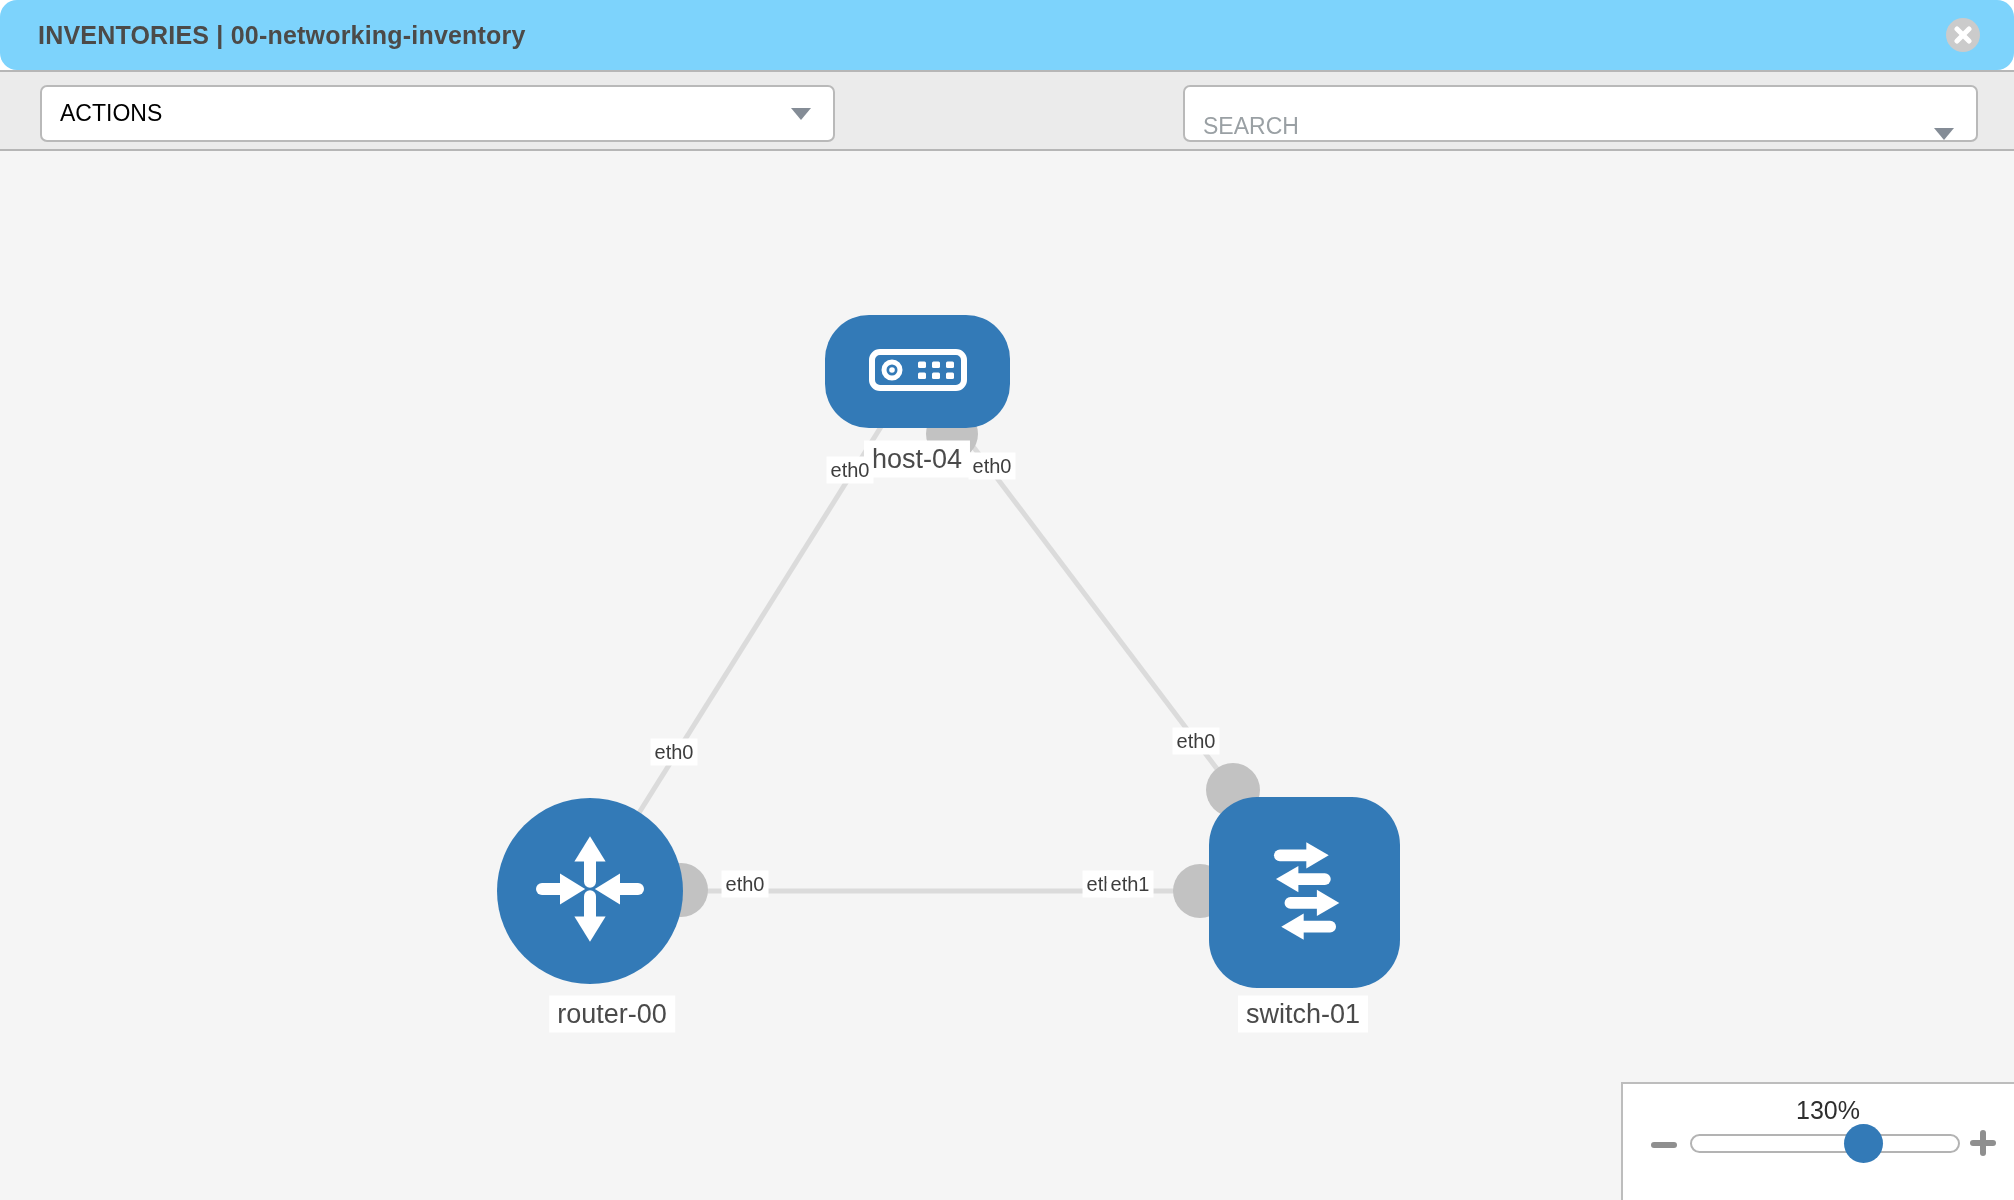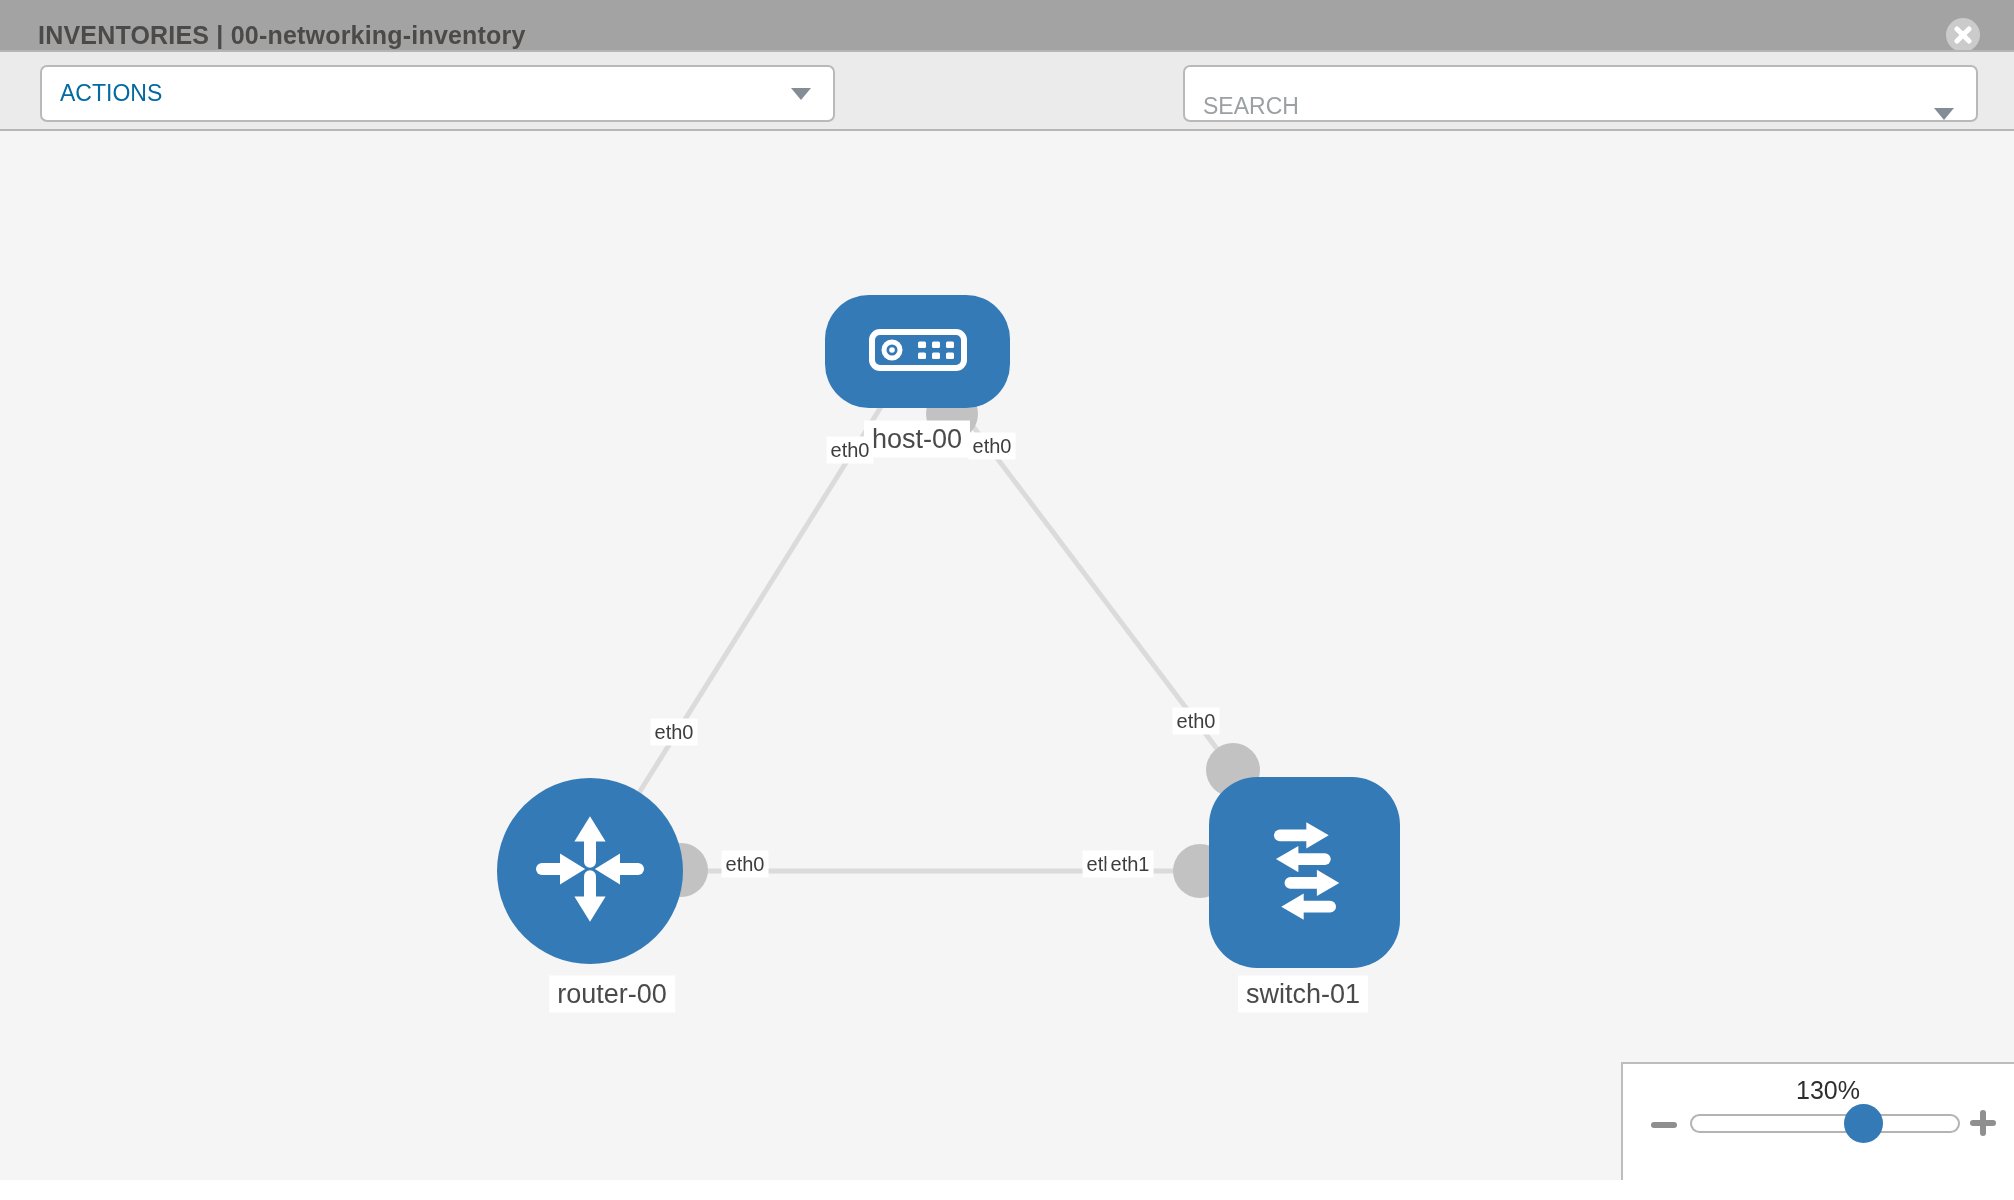--- a/index.html
+++ b/index.html
@@ -1,34 +1,34 @@
 <!DOCTYPE html>
 <html><head>
 <meta charset="utf-8">
 <style>
   html,body{margin:0;padding:0;background:#fff;}
   #app{position:relative;width:2014px;height:1200px;overflow:hidden;
        font-family:"Liberation Sans",sans-serif;background:#fff;}
 
   
-  .header{position:relative;width:100%;height:50px;background:#a3a3a3;}
+  .header{position:relative;width:100%;height:70px;background:#7dd3fc;border-radius:17px;}
   .page-title{position:absolute;left:38px;top:0;line-height:70px;
       font-size:25px;font-weight:bold;color:#4c4a48;letter-spacing:.2px;}
   .close-btn{position:absolute;right:34px;top:18px;width:34px;height:34px;
       border-radius:50%;background:#cbcbcb;cursor:pointer;}
   .close-btn svg{position:absolute;left:8px;top:8px;}
 
   
   .toolbar{position:relative;width:100%;height:81px;background:#ebebeb;
       border-top:2px solid #b6b6b6;border-bottom:2px solid #b6b6b6;box-sizing:border-box;}
   .select-box{position:absolute;top:13px;height:57px;box-sizing:border-box;
       background:#fff;border:2px solid #b9b9b9;border-radius:7px;
       display:flex;align-items:center;justify-content:space-between;
       padding:0 22px 0 18px;cursor:pointer;}
-  .select-box .sel-label{font-size:23px;color:#0369a1;}
+  .select-box .sel-label{font-size:23px;color:#000000;}
   .actions-box{left:40px;width:795px;}
   .search-box{left:1183px;width:795px;align-items:flex-end;}
   .search-box .sel-label{color:#9aa0a4;}
   .caret{width:0;height:0;border-left:10px solid transparent;
       border-right:10px solid transparent;border-top:12px solid #848c96;}
   .tool-icon-btn{position:absolute;top:96px;width:40px;height:40px;cursor:pointer;}
   .wrench-btn{left:1046px;}
   .key-btn{left:1114px;}
 
   
@@ -170,21 +170,21 @@
             <polygon points="28,41 45,31 45,51" stroke="none"></polygon>
             <line x1="39" y1="59" x2="61" y2="59"></line>
             <polygon points="76,59 59,49 59,69" stroke="none"></polygon>
             <line x1="69" y1="77" x2="47" y2="77"></line>
             <polygon points="32,77 49,67 49,87" stroke="none"></polygon>
           </g>
         </svg>
       </span>
     </div>
 
-    <div class="node-label" style="left:917px;top:308px;">host-00</div>
+    <div class="node-label" style="left:917px;top:308px;">host-04</div>
     <div class="node-label" style="left:612px;top:863px;">router-00</div>
     <div class="node-label" style="left:1303px;top:863px;">switch-01</div>
 
     <div class="if-label" style="left:850px;top:319px;">eth0</div>
     <div class="if-label" style="left:674px;top:601px;">eth0</div>
     <div class="if-label" style="left:992px;top:315px;">eth0</div>
     <div class="if-label" style="left:1196px;top:590px;">eth0</div>
     <div class="if-label" style="left:745px;top:733px;">eth0</div>
     <div class="if-label" style="left:1106px;top:733px;">eth1</div>
     <div class="if-label" style="left:1130px;top:733px;">eth1</div>

